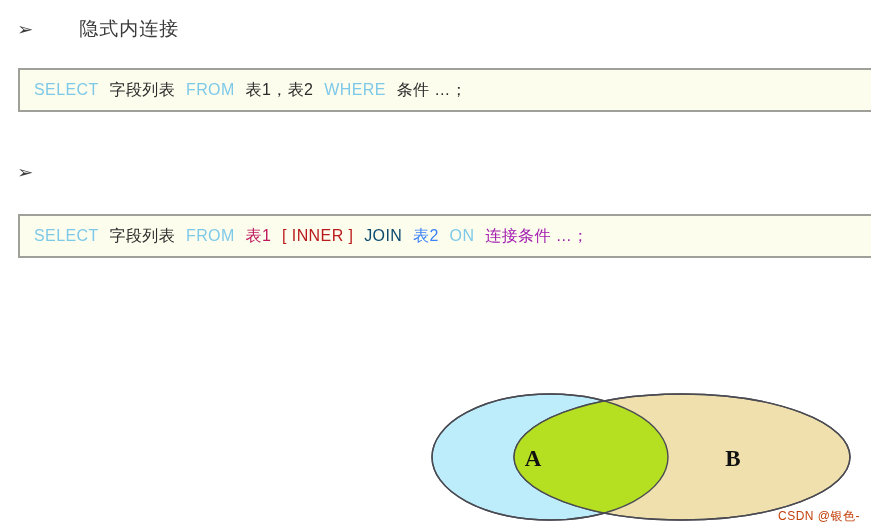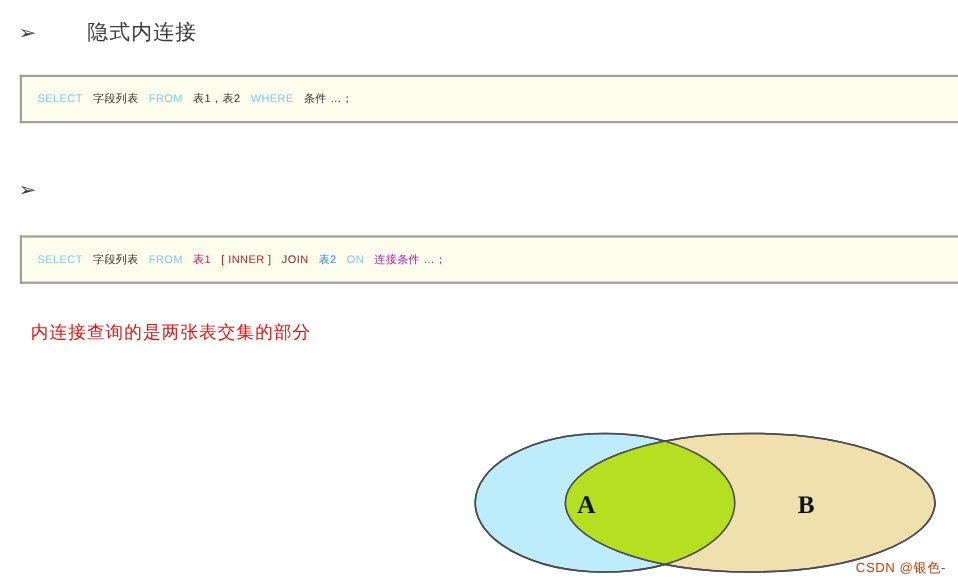--- a/index.html
+++ b/index.html
@@ -60,21 +60,21 @@
     box-sizing: border-box;
     display: flex;
     align-items: center;
     padding-left: 14px;
     white-space: nowrap;
   }
   #code-implicit { top: 68px; }
   #code-explicit { top: 214px; }
 
   .code-line {
-    font-size: 10px;
+    font-size: 16px;
     color: #2b2b2b;
     letter-spacing: 0.4px;
   }
   .kw { color: #7ec9e8; }
   .tk { color: #2b2b2b; }
   .code-line span { margin-right: 6px; }
 
   
   #note-red {
     position: absolute;
@@ -139,28 +139,27 @@
     <span class="arrow-bullet">➢</span>
   </div>
 
   <div class="code-block" id="code-explicit" style="background: rgb(253, 253, 238); border-top-color: rgb(160, 160, 154); border-bottom-color: rgb(160, 160, 154); border-left-color: rgb(160, 160, 154);">
     <div class="code-line">
       <span class="kw" style="color: rgb(126, 201, 232);">SELECT</span>
       <span class="tk" style="color: rgb(43, 43, 43);">字段列表</span>
       <span class="kw" style="color: rgb(126, 201, 232);">FROM</span>
       <span class="tk" style="color: #be185d;">表1</span>
       <span class="kw" style="color: #b91c1c;">[ INNER ]</span>
-      <span class="kw" style="color: #7f1d1d;">JOIN</span>
+      <span class="kw" style="color: #0c4a6e;">JOIN</span>
       <span class="tk" style="color: #3b82f6;">表2</span>
       <span class="kw" style="color: rgb(126, 201, 232);">ON</span>
       <span class="tk" style="color: #a21caf;">连接条件 …；</span>
     </div>
   </div>
 
-  <div id="note-red" style="color: rgb(224, 16, 16);">内连接查询的是两张表交集的部分</div>
 
   <div id="venn-diagram">
     <svg width="451" height="148" viewBox="0 0 451 148" xmlns="http://www.w3.org/2000/svg">
       <defs>
 
         <clipPath id="clip-right-ellipse">
           <ellipse cx="262" cy="75" rx="168" ry="63"></ellipse>
         </clipPath>
       </defs>
 

